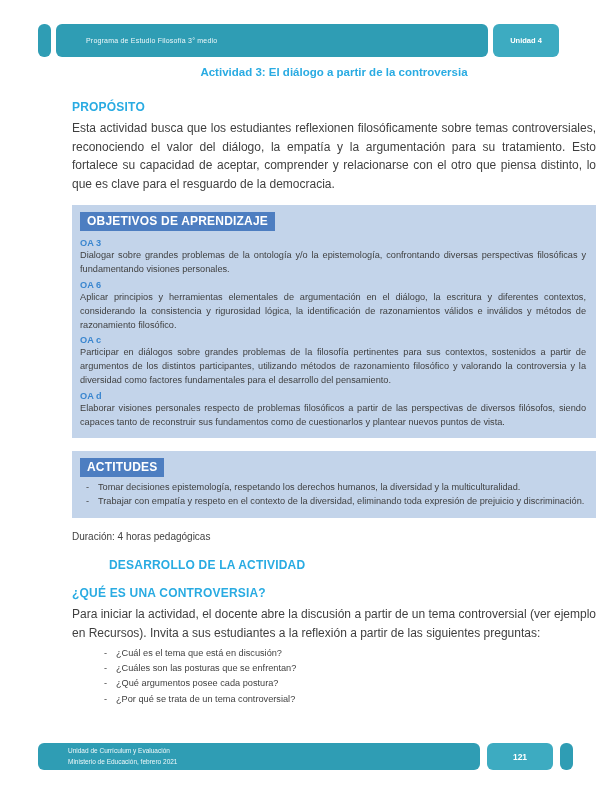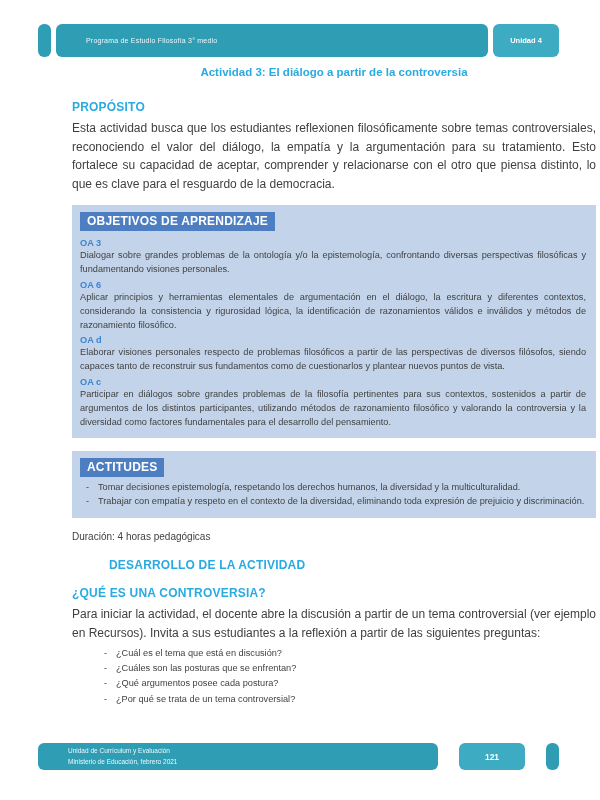--- a/index.html
+++ b/index.html
@@ -37,21 +37,21 @@
   .dash-item .dash-text{flex:1;text-align:justify;}
   .actitudes-list{padding-left:2px;}
 
   .duracion{font-size:10px;margin:2px 0 16px;}
   .dev-head{margin-bottom:14px;padding-left:37px;}
   .intro{margin-bottom:4px;}
   .preguntas{margin-left:28px;margin-top:2px;}
   .preguntas .dash-item{line-height:1.65;}
 
   
-  .botbar{position:absolute;bottom:30px;left:38px;right:41px;height:27px;display:flex;gap:21px;}
+  .botbar{position:absolute;bottom:30px;left:38px;right:27px;height:27px;display:flex;gap:7px;}
   .botbar-main{flex:1;background:var(--teal);border-radius:6px;color:#eef8fa;font-size:6.5px;line-height:1.55;display:flex;flex-direction:column;justify-content:center;padding-left:30px;}
   .botbar-page{width:66px;background:var(--teal-light);border-radius:6px;display:flex;align-items:center;justify-content:center;color:#fff;font-weight:bold;font-size:8.5px;}
   .bar-corner-r{width:13px;background:var(--teal);border-radius:6px;}
 </style>
 </head>
 <body>
 
 <div class="topbar">
   <div class="bar-corner-l"></div>
   <div class="bar-main">
@@ -74,26 +74,26 @@
 
     <div>
       <div class="oa-code">OA 3</div>
       <div class="oa-text">Dialogar sobre grandes problemas de la ontología y/o la epistemología, confrontando diversas perspectivas filosóficas y fundamentando visiones personales.</div>
     </div>
     <div>
       <div class="oa-code">OA 6</div>
       <div class="oa-text">Aplicar principios y herramientas elementales de argumentación en el diálogo, la escritura y diferentes contextos, considerando la consistencia y rigurosidad lógica, la identificación de razonamientos válidos e inválidos y métodos de razonamiento filosófico.</div>
     </div>
     <div>
+      <div class="oa-code">OA c</div>
+      <div class="oa-text">Participar en diálogos sobre grandes problemas de la filosofía pertinentes para sus contextos, sostenidos a partir de argumentos de los distintos participantes, utilizando métodos de razonamiento filosófico y valorando la controversia y la diversidad como factores fundamentales para el desarrollo del pensamiento.</div>
+    </div>
+    <div>
       <div class="oa-code">OA d</div>
       <div class="oa-text">Elaborar visiones personales respecto de problemas filosóficos a partir de las perspectivas de diversos filósofos, siendo capaces tanto de reconstruir sus fundamentos como de cuestionarlos y plantear nuevos puntos de vista.</div>
-    </div>
-    <div>
-      <div class="oa-code">OA c</div>
-      <div class="oa-text">Participar en diálogos sobre grandes problemas de la filosofía pertinentes para sus contextos, sostenidos a partir de argumentos de los distintos participantes, utilizando métodos de razonamiento filosófico y valorando la controversia y la diversidad como factores fundamentales para el desarrollo del pensamiento.</div>
     </div>
   </div>
 
   <div class="bluebox">
     <span class="chip">ACTITUDES</span>
     <div class="actitudes-list">
       <div class="dash-item">
         <span class="dash">-</span>
         <span class="dash-text">Tomar decisiones epistemología, respetando los derechos humanos, la diversidad y la multiculturalidad.</span>
       </div>

